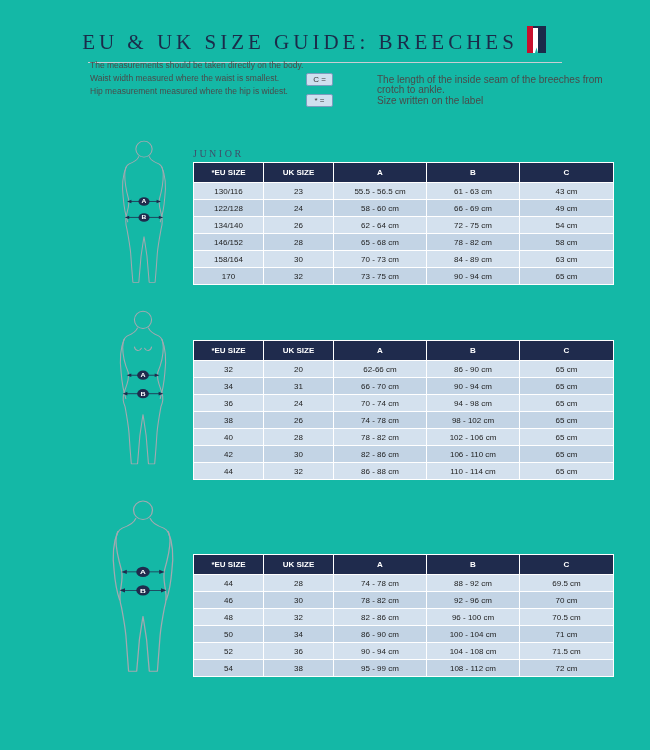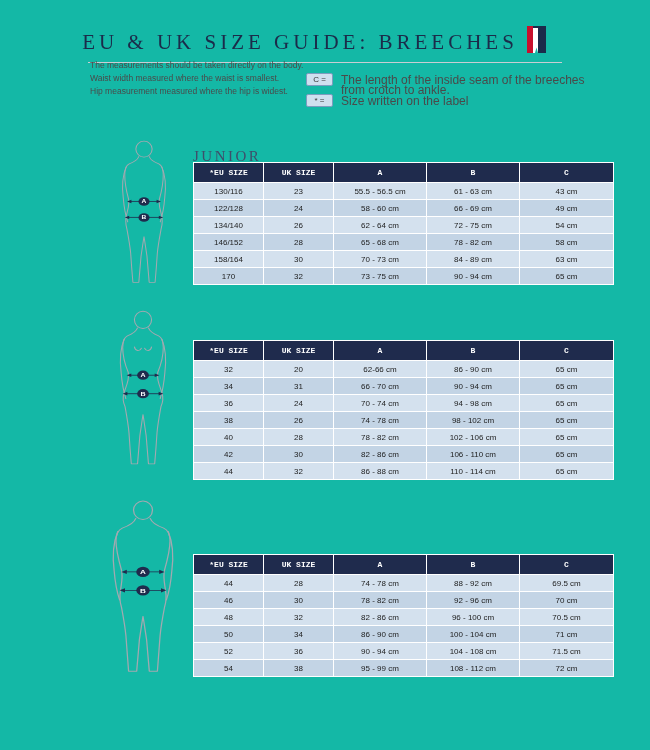--- a/index.html
+++ b/index.html
@@ -25,37 +25,37 @@
   .intro { position:absolute; top:59px; left:90px; width:215px; }
   .intro p { font-size:8.5px; color:#4a4a4a; line-height:13px; }
 
   .legend-item { position:absolute; left:306px; display:flex; align-items:flex-start; gap:8px; width:300px; }
   .legend-item.li-0 { top:73px; }
   .legend-item.li-1 { top:94px; }
   .legend-badge {
     min-width:27px; text-align:center; font-size:8px; color:#333;
     background:#cfe0ef; border:1px solid #7d9cbf; border-radius:2px; padding:1px 3px; flex:none;
   }
-  .legend-text { font-size:12px; color:#4a4a4a; padding-top:2px; line-height:10px; }
+  .legend-text { font-size:10px; color:#4a4a4a; padding-top:2px; line-height:10px;margin-left:36px; }
 
   .section-label {
     position:absolute; left:193px; font-family:"Liberation Serif", serif;
-    font-size:15px; font-weight:500; letter-spacing:2.5px; color:#3e4f6b;
+    font-size:10px; font-weight:500; letter-spacing:2.5px; color:#3e4f6b;
   }
   .lbl-junior { top:148px; }
   .lbl-ladies { top:326px;margin-top:18px; }
   .lbl-mens   { top:572px; }
 
   table.size-table { position:absolute; left:193px; width:420px; border-collapse:collapse; table-layout:fixed; }
   .tbl-junior { top:162px; }
   .tbl-ladies { top:340px; }
   .tbl-mens   { top:554px; }
   table.size-table th {
     background:#1f2b4d; color:#fff; font-size:8px; font-weight:bold;
-    padding:5px 2px; border:1px solid #fff; text-align:center;font-family:Liberation Mono, monospace;
+    padding:5px 2px; border:1px solid #fff; text-align:center;
   }
   table.size-table td {
     font-size:8px; color:#1c1c1c; text-align:center;
     padding:3.5px 2px; border:1px solid #fff;
   }
   table.size-table tbody tr:nth-child(odd) td  { background:#d4e1ee; }
   table.size-table tbody tr:nth-child(even) td { background:#c3d4e5; }
 
   .figure { position:absolute; }
   .fig-junior { top:140px; left:107px; }

